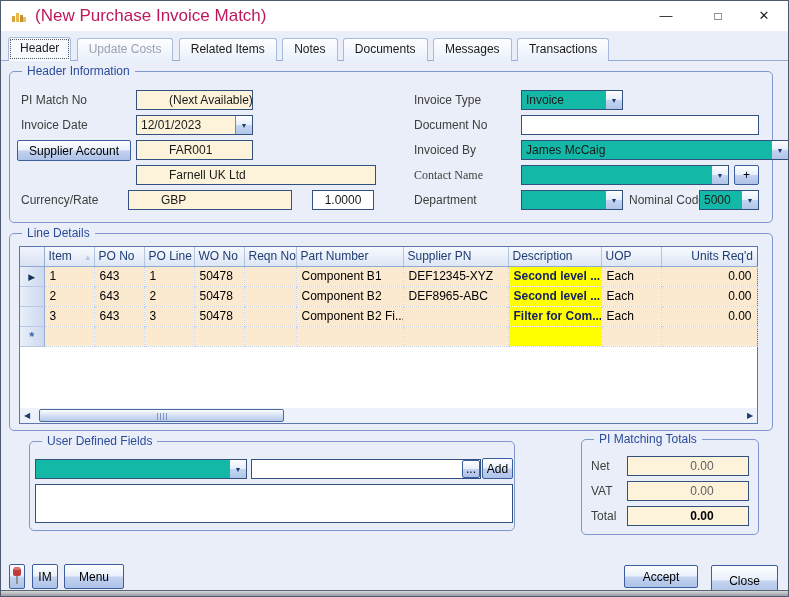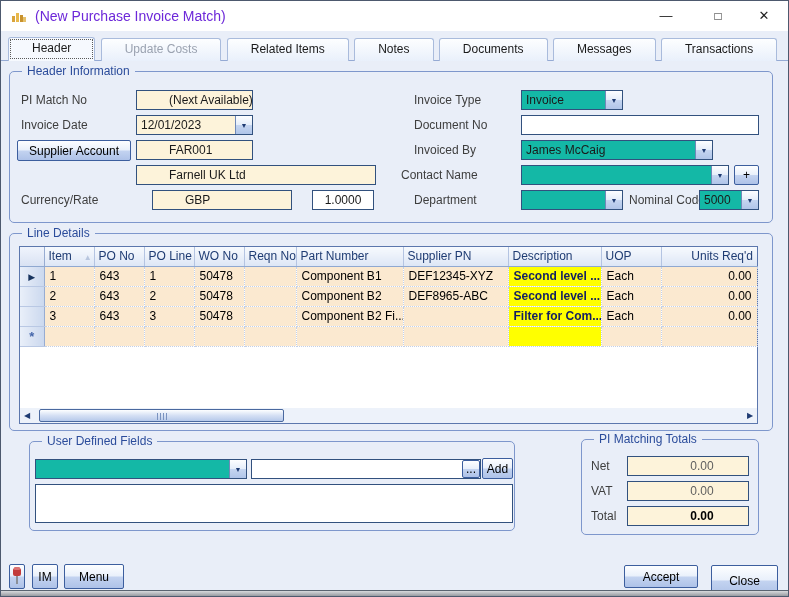--- a/index.html
+++ b/index.html
@@ -4,26 +4,26 @@
 <style>
   * { margin:0; padding:0; box-sizing:border-box; }
   html,body { background:#cfd4de; font-family:"Liberation Sans", sans-serif; }
   .window {
     position:relative; width:789px; height:597px; background:#E9EEF8;
     border:1px solid #4D596E; overflow:hidden; font-size:12px; color:#1a1a1a;
   }
   
   .titlebar { position:absolute; left:0; top:0; width:100%; height:30px; background:#FFFFFF; }
   .title-icon { position:absolute; left:10px; top:7px; width:16px; height:16px; }
-  .title-text { position:absolute; left:34px; top:0; line-height:30px; font-size:14px; color:#6d28d9; }
+  .title-text { position:absolute; left:34px; top:0; line-height:30px; font-size:17px; color:#be185d; }
   .win-ctrl { position:absolute; top:0; width:38px; height:30px; text-align:center; line-height:30px; font-size:13px; color:#222; cursor:default; }
   .ctrl-min { left:646px; } .ctrl-max { left:698px; font-size:12px; } .ctrl-close { left:744px; }
   
   .tabstrip { position:absolute; left:0; top:36px; width:100%; height:24px; padding-left:7px; border-bottom:1px solid #95AAD4; }
-  .tab { display:inline-block; height:23px; line-height:21px; padding:0 23px; margin-right:2px; vertical-align:bottom;
+  .tab { display:inline-block; height:23px; line-height:21px; padding:0 11px; margin-right:2px; vertical-align:bottom;
          border:1px solid #A9BBDC; border-bottom:none; border-radius:3px 3px 0 0;
          background:linear-gradient(#FDFEFF,#E9F0FB); color:#1a1a1a; }
   .tab.active { background:#F6F9FE; outline:1px dotted #5a5a5a; outline-offset:-3px; font-weight:normal; height:24px; }
   .tab.disabled { color:#9AA2B0; }
   
   .groupbox { position:absolute; border:1px solid #7E97CC; border-radius:5px; }
   .group-title { position:absolute; top:-8px; left:12px; background:#E9EEF8; padding:0 5px; color:#2B4C9B; font-size:12px; line-height:15px; }
   
   .lbl { position:absolute; height:20px; line-height:20px; font-size:12px; color:#3E3E3E; white-space:nowrap; }
   .field { position:absolute; height:20px; border:1px solid #32517E; background:#fff; padding:0 4px; line-height:18px; font-size:12px; white-space:nowrap; overflow:hidden; }
@@ -106,43 +106,43 @@
     <span class="cbtn">
         <span class="arrow">▼</span>
       </span>
   </div>
 
   <button class="btn" style="left:16px; top:139px; width:114px; height:21px;">Supplier Account</button>
   <div class="field cream" style="left:135px; top:139px; width:117px;">FAR001</div>
   <div class="field cream" style="left:135px; top:164px; width:240px;">Farnell UK Ltd</div>
 
   <span class="lbl" style="left:20px; top:189px;">Currency/Rate</span>
-  <div class="field cream" style="left:151px; top:189px; width:140px;">GBP</div>
+  <div class="field cream" style="left:127px; top:189px; width:164px;">GBP</div>
   <div class="field right" style="left:311px; top:189px; width:62px;">1.0000</div>
 
   <span class="lbl" style="left:413px; top:89px;">Invoice Type</span>
   <div class="combo" style="left:520px; top:89px; width:102px;">
     <span class="val">Invoice</span>
     <span class="cbtn">
         <span class="arrow">▼</span>
       </span>
   </div>
 
   <span class="lbl" style="left:413px; top:114px;">Document No</span>
   <div class="field" style="left:520px; top:114px; width:238px;"></div>
 
   <span class="lbl" style="left:413px; top:139px;">Invoiced By</span>
-  <div class="combo" style="left:520px; top:139px; width:192px;gap:15px;">
+  <div class="combo" style="left:520px; top:139px; width:268px;gap:15px;">
     <span class="val">James McCaig</span>
     <span class="cbtn">
         <span class="arrow">▼</span>
       </span>
   </div>
 
-  <span class="lbl" style="left:400px; top:164px;">Contact Name</span>
+  <span class="lbl" style="left:413px; top:164px;font-family:Liberation Serif, serif;">Contact Name</span>
   <div class="combo" style="left:520px; top:164px; width:208px;">
     <span class="val"></span>
     <span class="cbtn">
         <span class="arrow">▼</span>
       </span>
   </div>
   <button class="btn" style="left:733px; top:164px; width:25px; height:20px;">+</button>
 
   <span class="lbl" style="left:413px; top:189px;">Department</span>
   <div class="combo" style="left:520px; top:189px; width:102px;">

